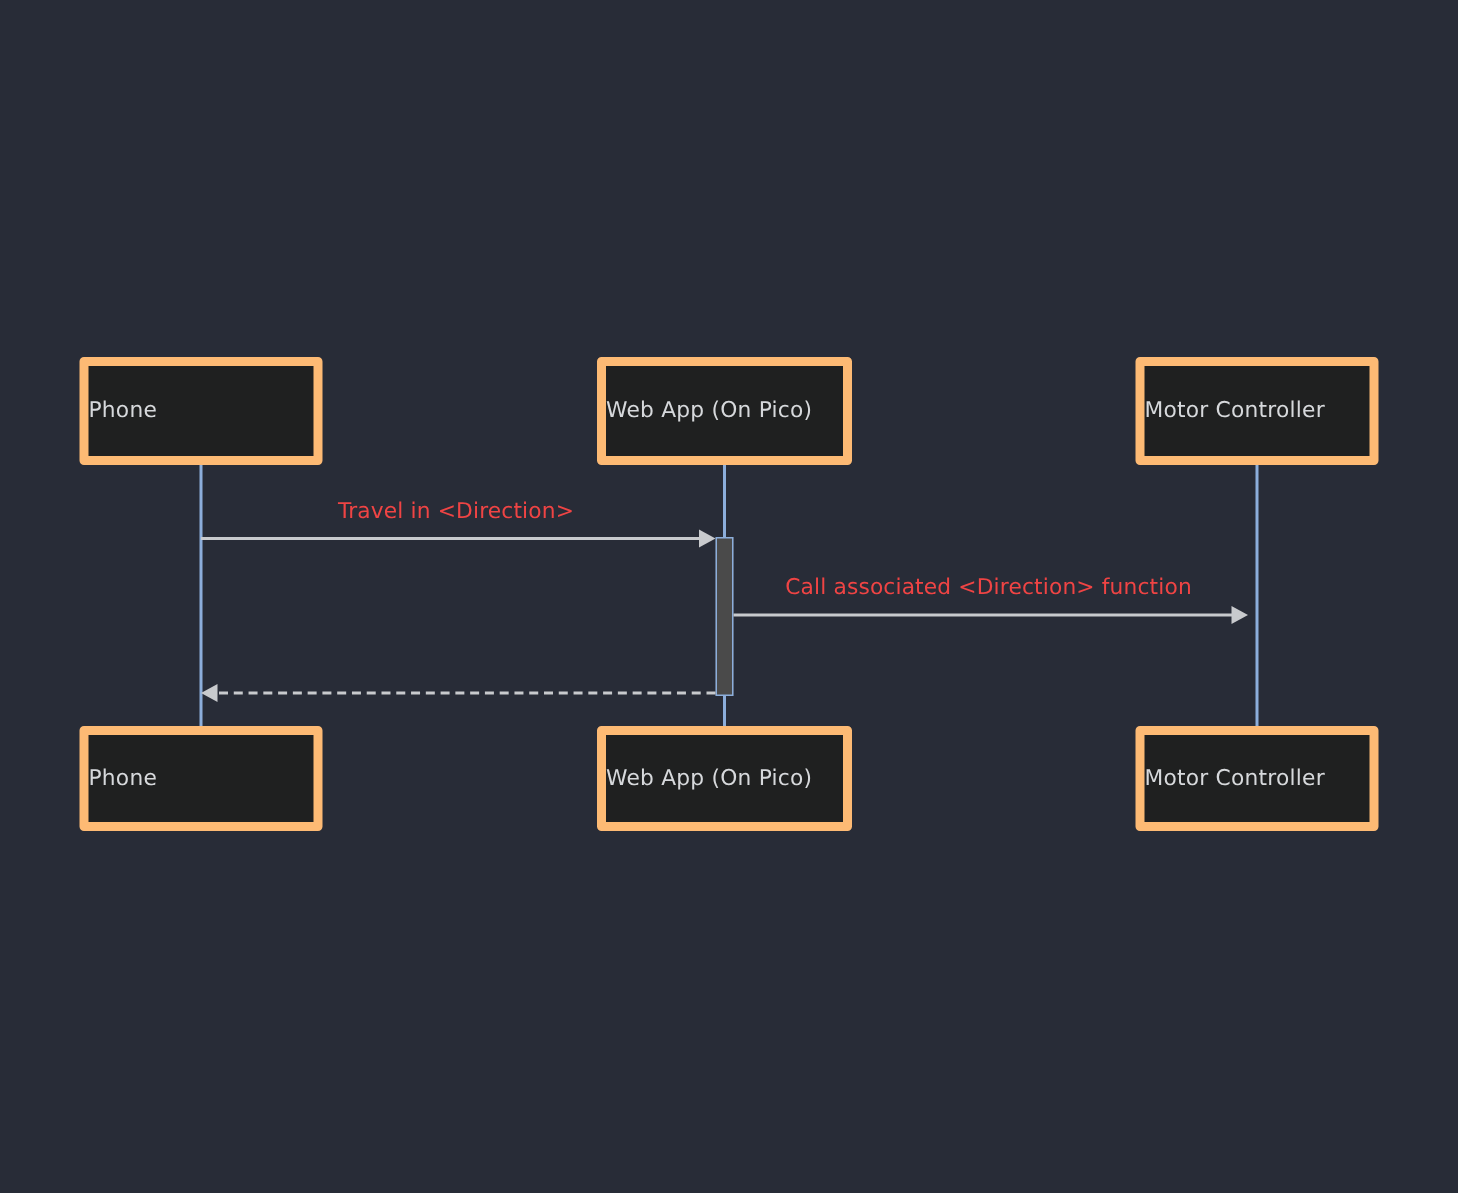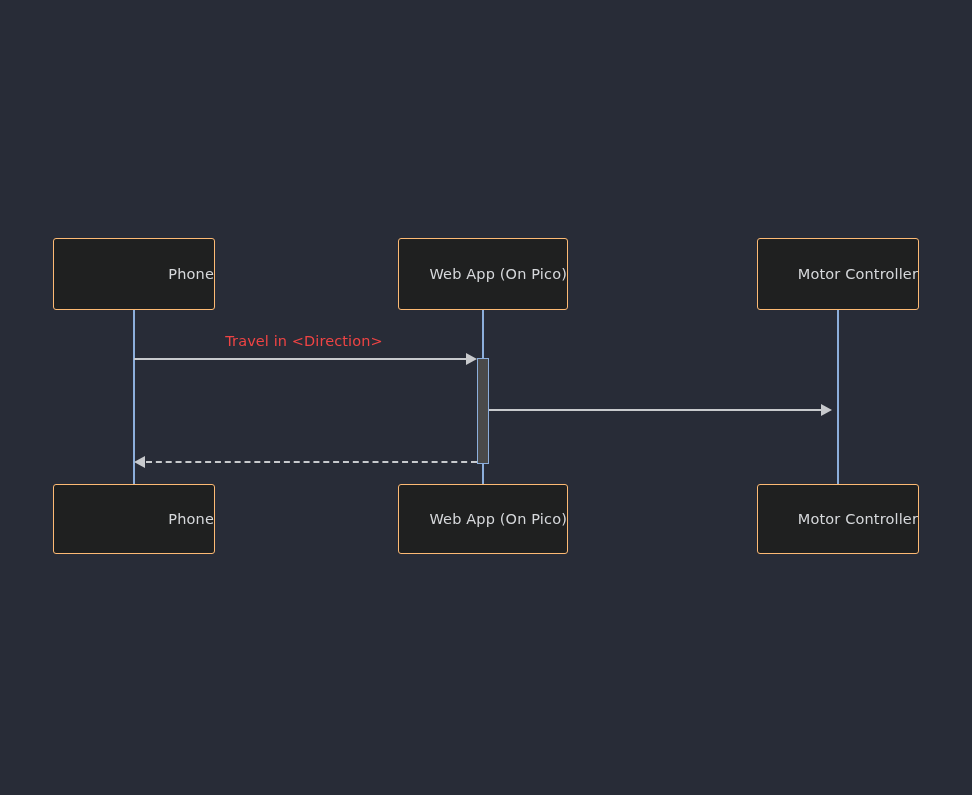--- a/index.html
+++ b/index.html
@@ -19,25 +19,25 @@
   }
   .lifeline {
     position: absolute;
     width: 2px;
     background: #8caedb;
   }
   .actor-box {
     position: absolute;
     box-sizing: border-box;
     background: #1f2020;
-    border: 1px solid #fdba74;
+    border: 6px solid #fdba74;
     border-radius: 3px;
     display: flex;
     align-items: center;
-    justify-content: flex-end;
+    justify-content: flex-start;
   }
   .actor-label {
     color: #d6d8db;
     font-size: 14.5px;
     letter-spacing: 0.15px;
     white-space: nowrap;
   }
   .activation {
     position: absolute;
     box-sizing: border-box;
@@ -96,20 +96,21 @@
   </div>
 
   <div class="activation" style="left:477px; top:358px; width:12px; height:106px;"></div>
 
   <div class="msg-line" style="left:134px; top:358px; width:334px;"></div>
   <div class="arrowhead right" style="left:466px; top:353px;"></div>
   <div class="msg-label" style="left:304px; top:333px;">Travel in &lt;Direction&gt;</div>
 
   <div class="msg-line" style="left:489px; top:409px; width:334px;"></div>
   <div class="arrowhead right" style="left:821px; top:404px;"></div>
+  <div class="msg-label" style="left:659px; top:384px;">Call associated &lt;Direction&gt; function</div>
 
   <div class="msg-line dashed" style="left:146px; top:461px; width:331px;"></div>
   <div class="arrowhead left" style="left:134px; top:456px;"></div>
 
   <div class="actor-box" style="left:53px; top:484px; width:162px; height:70px;">
     <span class="actor-label">Phone</span>
   </div>
   <div class="actor-box" style="left:398px; top:484px; width:170px; height:70px;">
     <span class="actor-label">Web App (On Pico)</span>
   </div>

